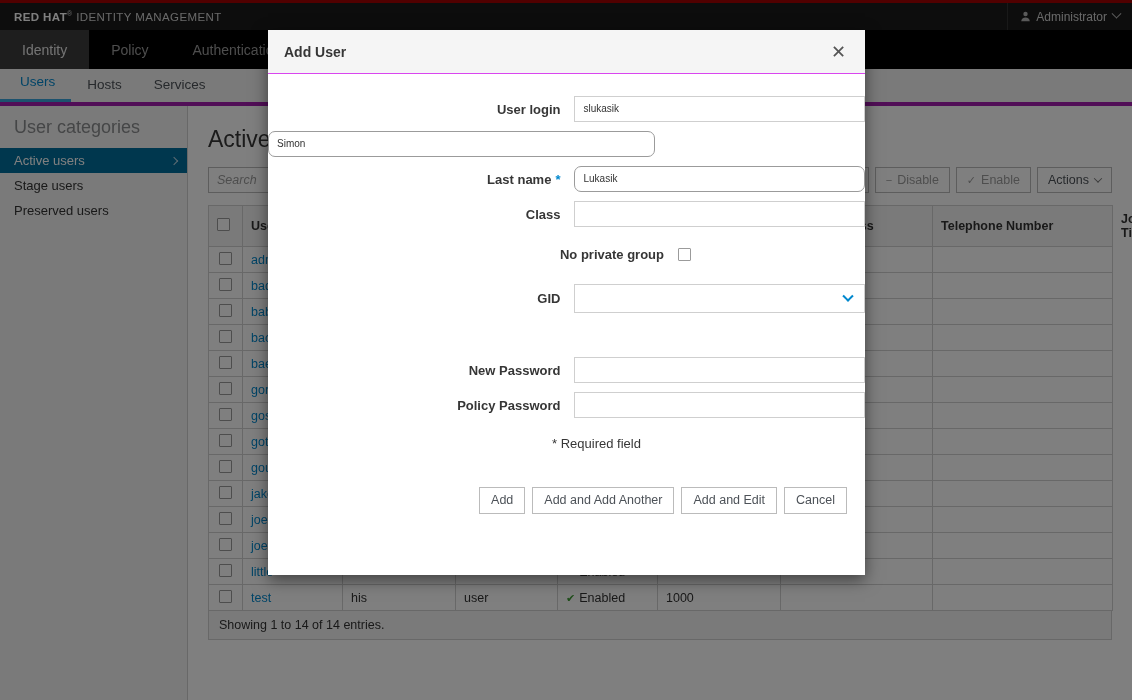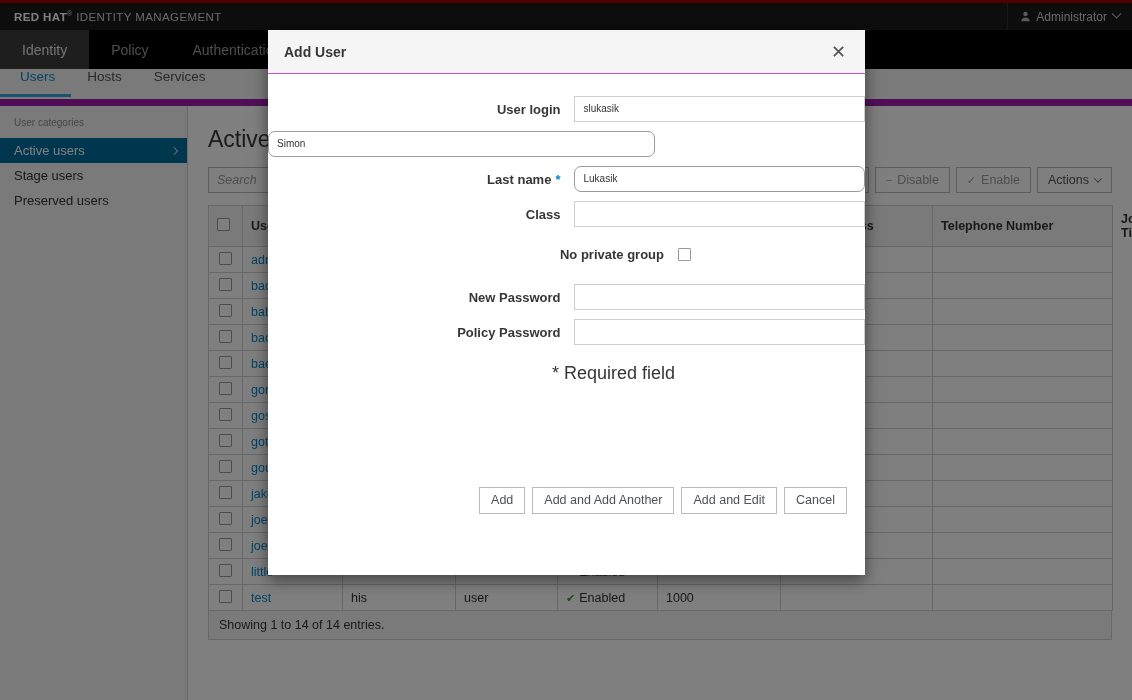--- a/index.html
+++ b/index.html
@@ -59,39 +59,39 @@
     padding: 0 22px; height: 39px;
     display: flex; align-items: center;
     white-space: nowrap;
   }
   .primary-nav .item.active { background: #3c3c3c; color: #e6e6e6; }
 
   
   .secondary-nav {
     position: absolute; top: 69px; left: 0; width: 1132px; height: 37px;
     background: #f5f5f5;
-    border-bottom: 7px solid #a21caf;
-    display: flex; align-items: flex-start;
+    border-bottom: 4px solid #a21caf;
+    display: flex; align-items: flex-end;
   }
   .secondary-nav .item {
     color: #4d5258; font-size: 13.5px;
     padding: 0 16px 10px 16px;
     white-space: nowrap;
   }
   .secondary-nav .item:first-child { padding-left: 20px; }
   .secondary-nav .item.active { color: #0088ce; border-bottom: 3px solid #39a5dc; }
 
   
   .sidebar {
     position: absolute; top: 106px; left: 0; width: 188px; height: 594px;
     background: #f5f5f5;
     border-right: 1px solid #d1d1d1;
   }
   .side-head {
-    color: #8b8d8f; font-size: 10px;
+    color: #8b8d8f; font-size: 18px;
     padding: 11px 0 10px 14px;
   }
   .side-item {
     font-size: 13px; color: #333;
     padding: 7px 10px 7px 14px;
     display: flex; align-items: center;
     height: 25px;
   }
   .side-item.active { background: #006e9c; color: #fff; }
   .side-item .chev {
@@ -220,21 +220,21 @@
     width: 8px; height: 8px;
     border-right: 2px solid #0088ce; border-bottom: 2px solid #0088ce;
     transform: rotate(45deg) translate(-2px,-2px);
     margin-right: 4px;
   }
   .mcheck {
     width: 13px; height: 13px; border: 1px solid #9b9b9b;
     background: #fff; border-radius: 1px;
   }
   .reqnote {
-    font-size: 18px; color: #363636;
+    font-size: 13px; color: #363636;
     margin-left: 284px; margin-top: 18px;
   }
   .modal-footer {
     position: absolute; left: 0; bottom: 0;
     width: 597px; height: 58px;
     display: flex; align-items: center; justify-content: flex-end;
     padding-right: 18px; gap: 7px;
   }
   .mbtn {
     height: 27px; border: 1px solid #bbb; background: #fff;
@@ -542,20 +542,27 @@
       <div class="frow" style="margin-bottom:20px;">
         <div class="flabel"><span>Class</span></div>
         <div class="finput"></div>
       </div>
 
       <div class="frow" style="margin-bottom:22px;">
         <div class="flabel"><span>No private group</span></div>
         <div class="mcheck"></div>
       </div>
 
+      <div class="frow" style="margin-bottom:44px;">
+        <div class="flabel"><span>GID</span></div>
+        <div class="fselect">
+          <span class="sv"></span>
+          <span class="sel-chev"></span>
+        </div>
+      </div>
 
       <div class="frow">
         <div class="flabel"><span>New Password</span></div>
         <div class="finput"></div>
       </div>
 
       <div class="frow">
         <div class="flabel"><span>Policy Password</span></div>
         <div class="finput"></div>
       </div>

